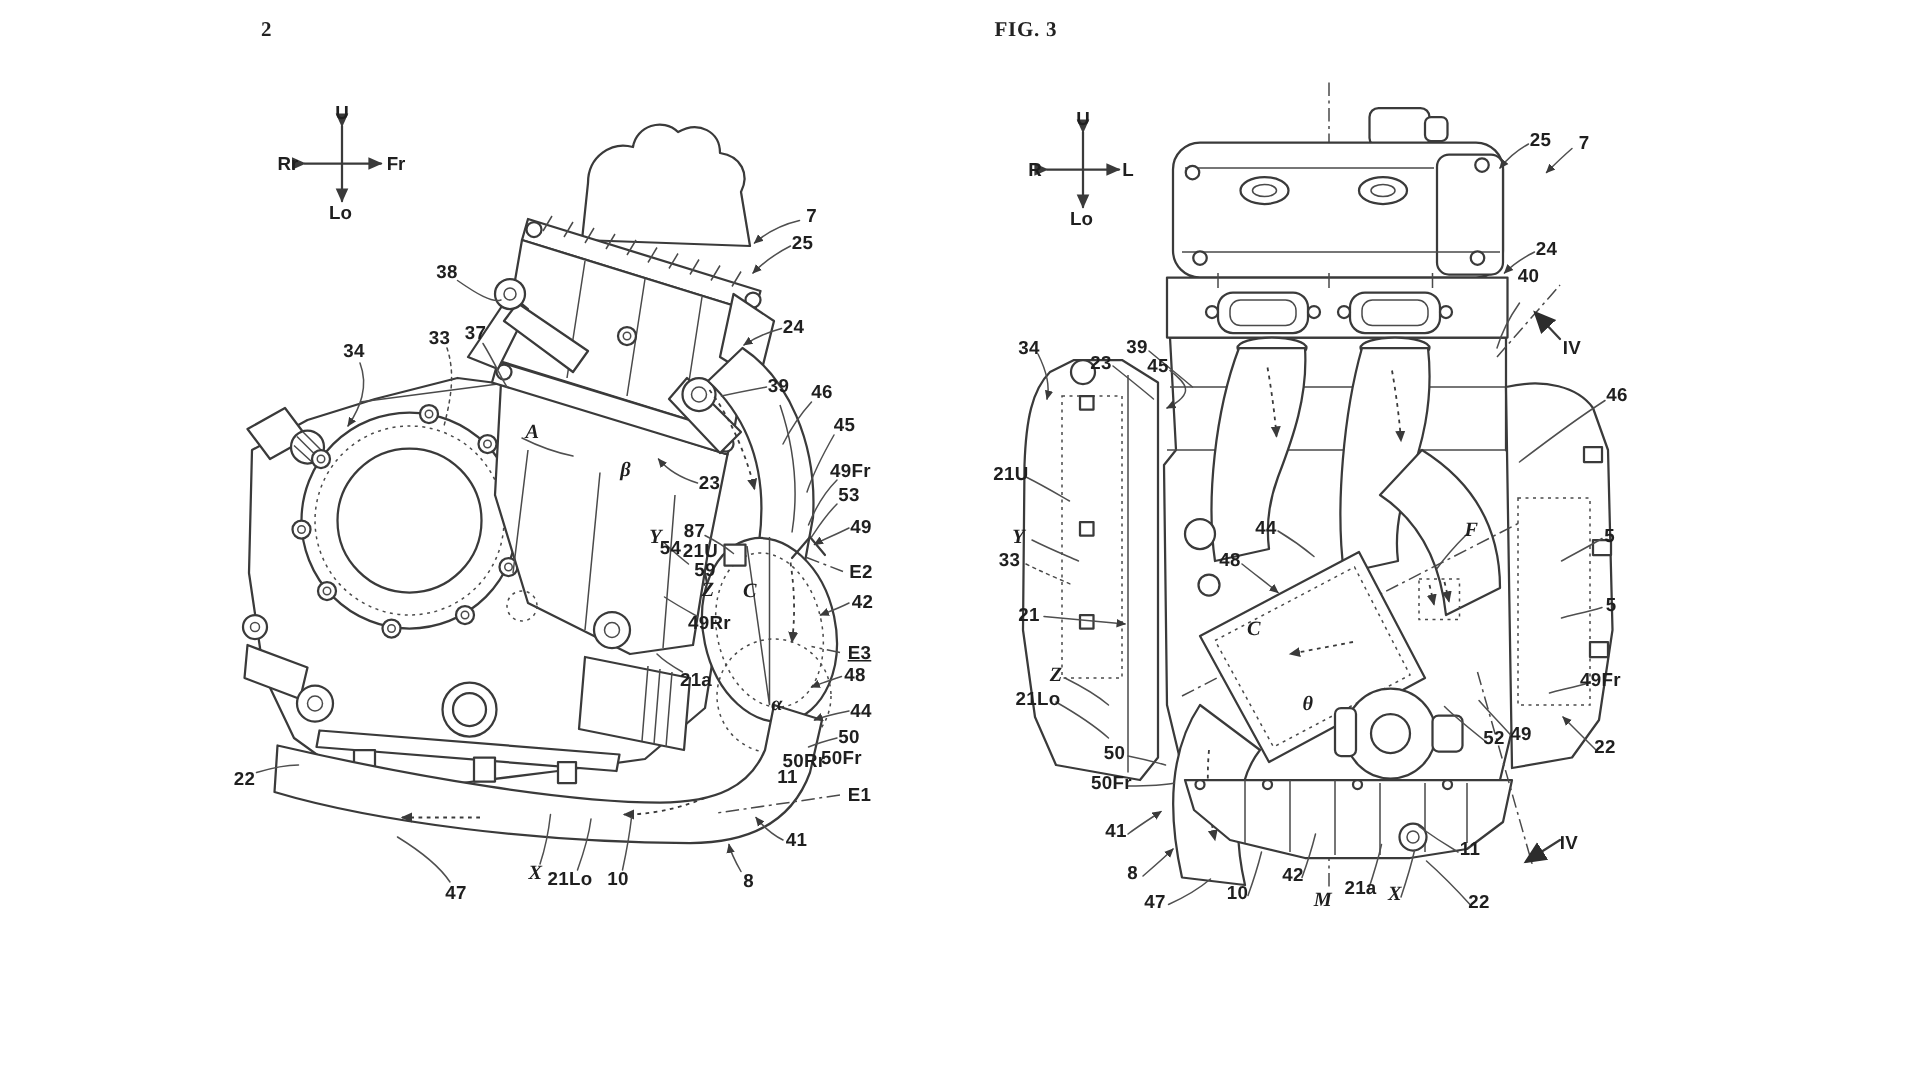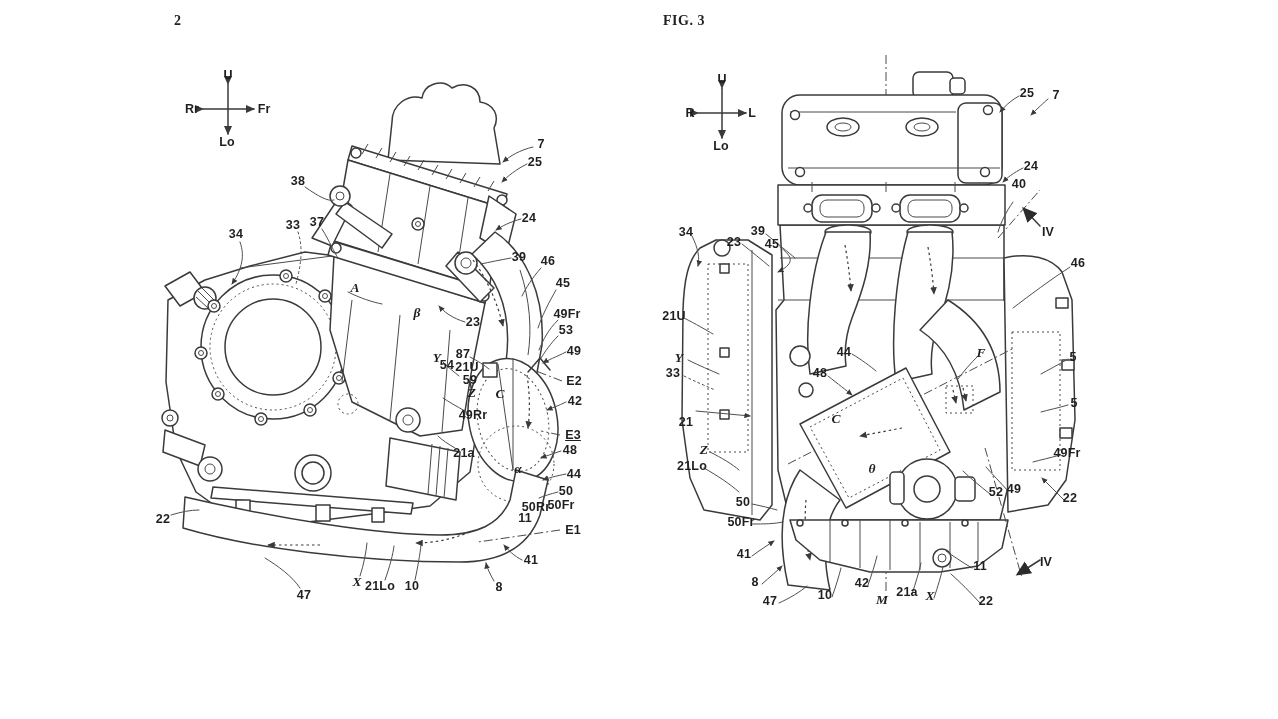--- a/index.html
+++ b/index.html
@@ -405,21 +405,21 @@
       <span class="lbl" style="left: 758px; top: 231px;">39</span>
       <span class="lbl" style="left: 734px; top: 242px;">23</span>
       <span class="lbl" style="left: 772px; top: 244px;">45</span>
       <span class="lbl" style="left: 1078px; top: 263px;">46</span>
       <span class="lbl" style="left: 674px; top: 316px;">21U</span>
       <span class="lbl greek" style="left: 981px; top: 353px;">F</span>
       <span class="lbl" style="left: 844px; top: 352px;">44</span>
       <span class="lbl greek" style="left: 679px; top: 358px;">Y</span>
       <span class="lbl" style="left: 673px; top: 373px;">33</span>
       <span class="lbl" style="left: 820px; top: 373px;">48</span>
-      <span class="lbl" style="left: 686px; top: 410px; margin-top: 12px;">21</span>
+      <span class="lbl" style="left: 686px; top: 410px;">21</span>
       <span class="lbl greek" style="left: 836px; top: 419px;">C</span>
       <span class="lbl greek" style="left: 704px; top: 450px;">Z</span>
       <span class="lbl greek" style="left: 872px; top: 469px;">θ</span>
       <span class="lbl" style="left: 692px; top: 466px;">21Lo</span>
       <span class="lbl" style="left: 996px; top: 492px;">52</span>
       <span class="lbl" style="left: 1014px; top: 489px;">49</span>
       <span class="lbl" style="left: 743px; top: 502px;">50</span>
       <span class="lbl" style="left: 741px; top: 522px;">50Fr</span>
       <span class="lbl" style="left: 1073px; top: 357px;">5</span>
       <span class="lbl" style="left: 1074px; top: 403px;">5</span>

